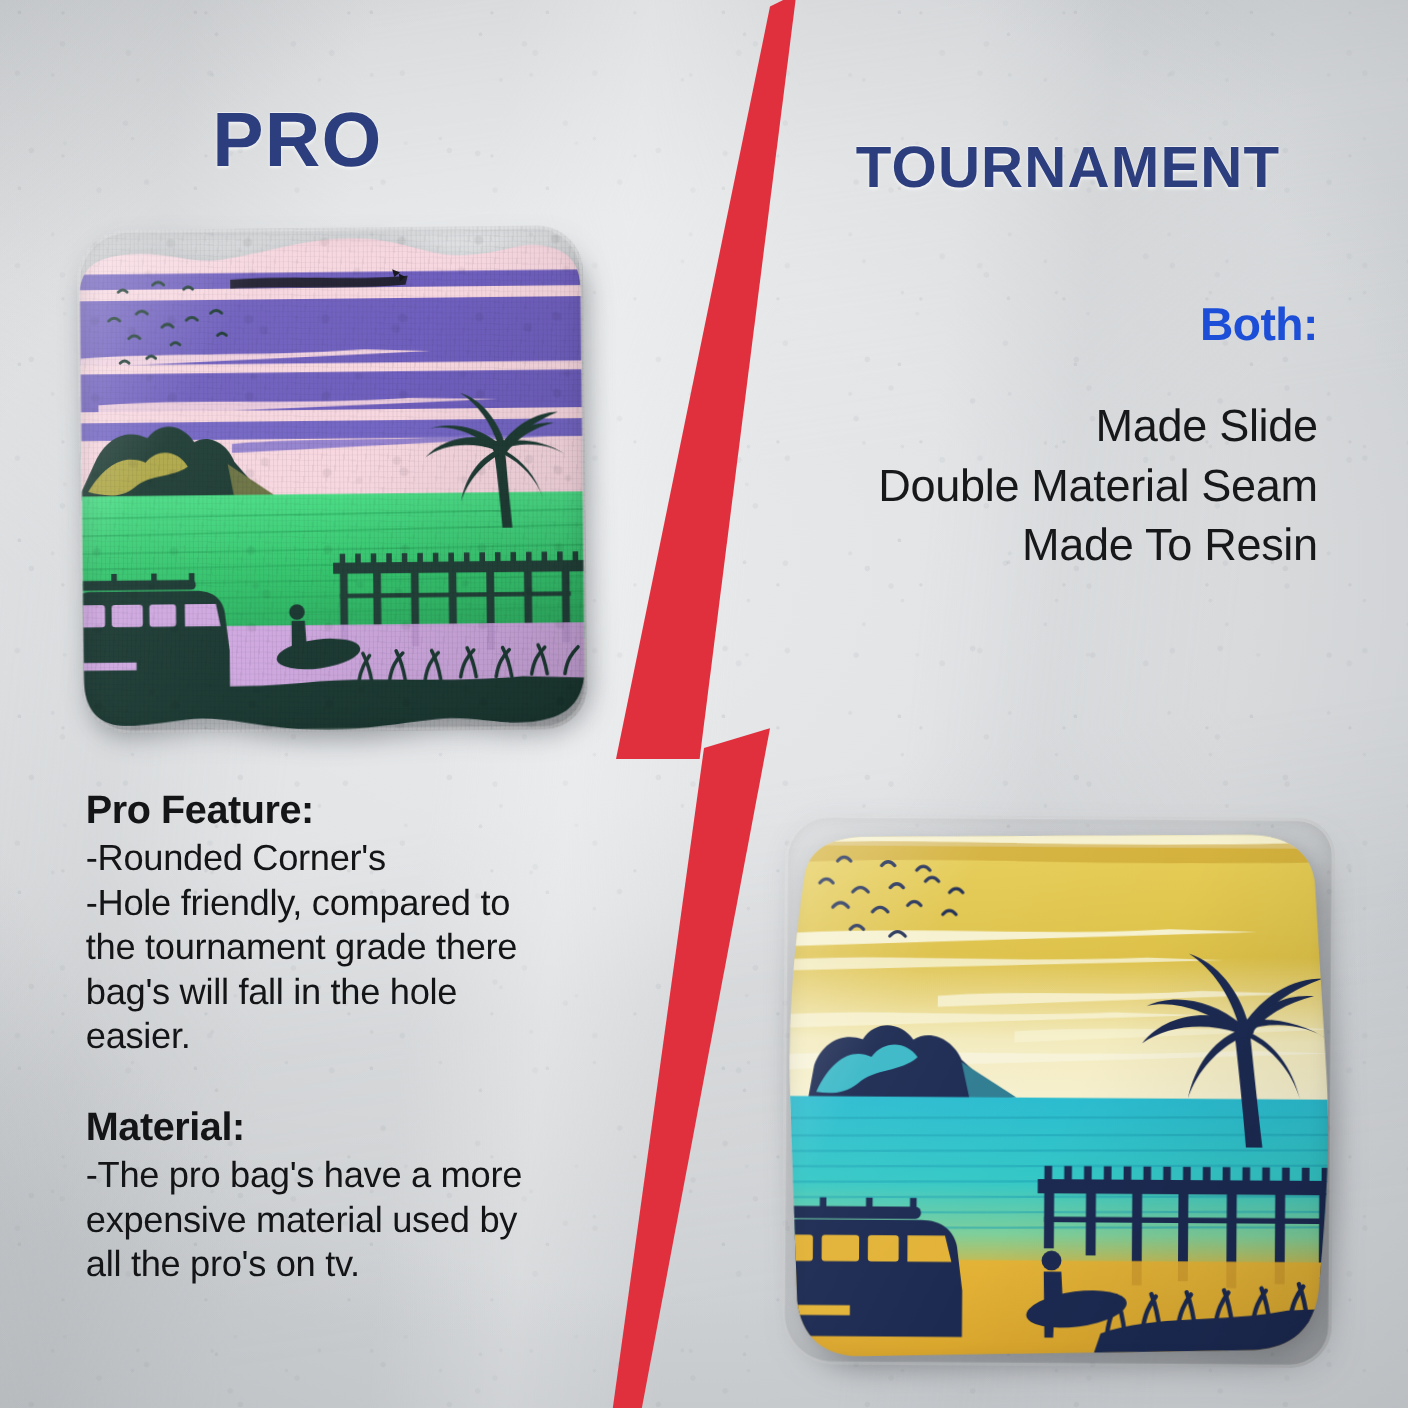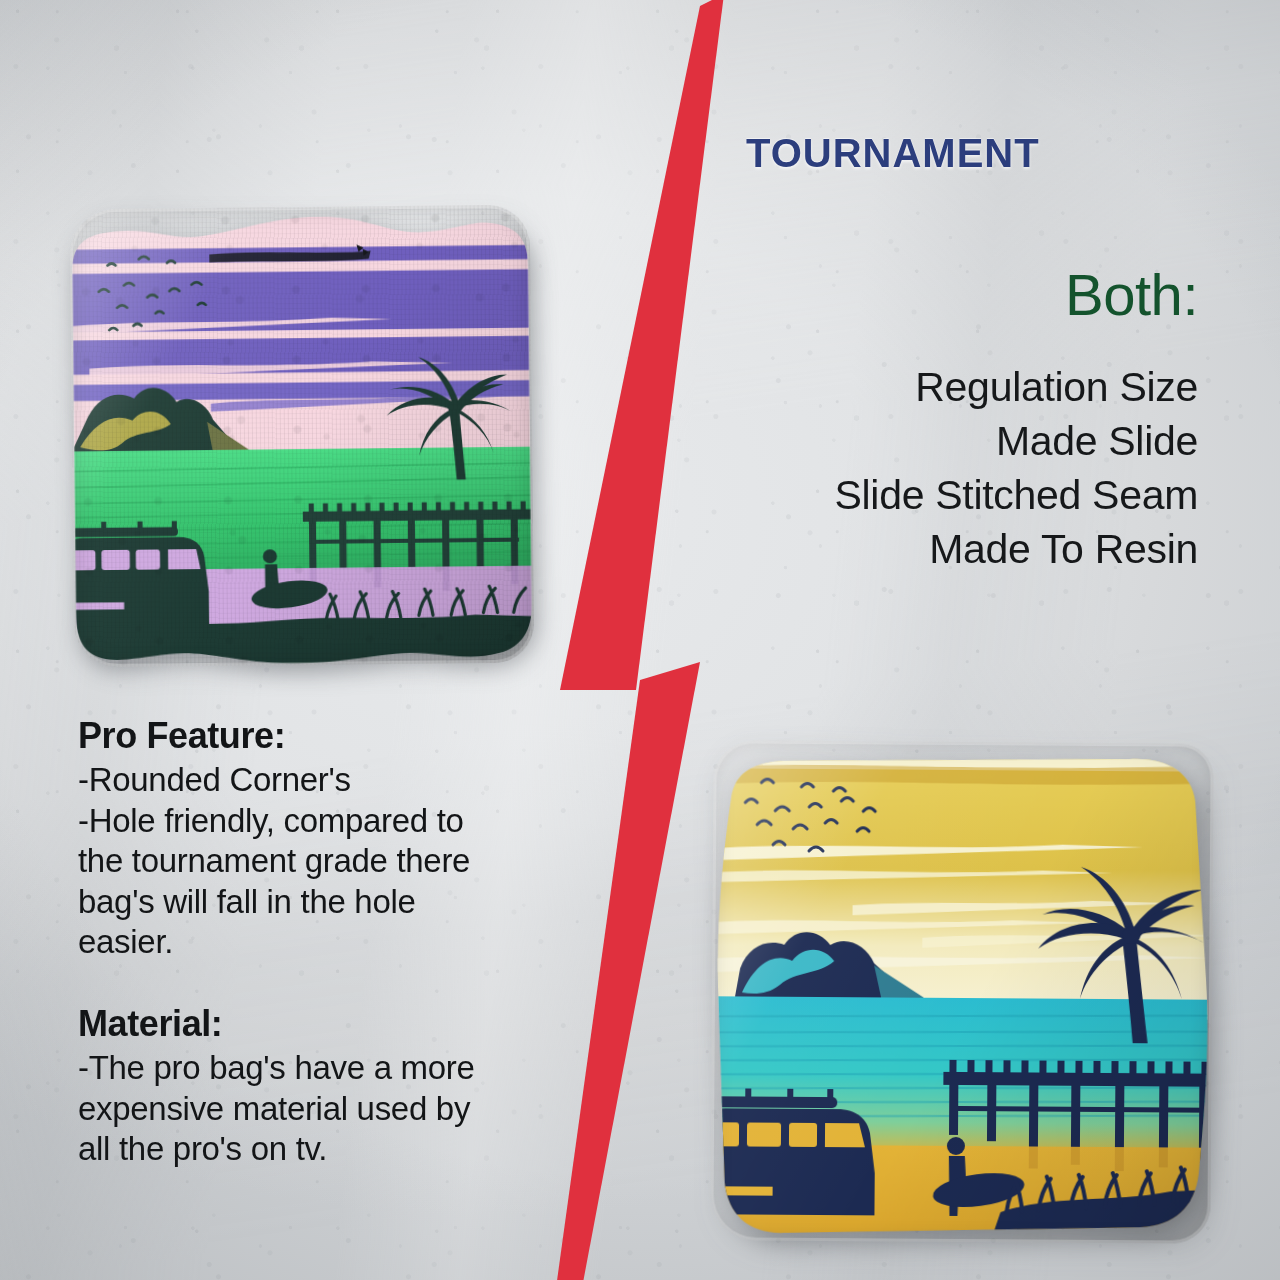--- a/index.html
+++ b/index.html
@@ -57,25 +57,25 @@
   
   .title{
     position:absolute;
     color:#2c3e7d;
     font-weight:900;
     letter-spacing:1px;
     text-shadow:0 2px 3px rgba(255,255,255,.65), 0 -1px 0 rgba(255,255,255,.5);
     white-space:nowrap;
   }
   #title-pro{ left:193px; top:92px; font-size:70px; line-height:70px; }
-  #title-tournament{ left:746px; top:123px; font-size:40px; line-height:60px; }
+  #title-tournament{ left:778px; top:123px; font-size:53px; line-height:60px; }
 
   .both-heading{
     position:absolute; right:82px; top:264px;
-    font-size:58px; line-height:62px; font-weight:400; color:#14532d;
+    font-size:42px; line-height:62px; font-weight:700; color:#1d4ed8;
     letter-spacing:-.5px;
   }
   .both-list{
     position:absolute; right:82px; top:360px;
     text-align:right; color:#16181a;
     font-size:41px; line-height:54px; font-weight:400;
     letter-spacing:-.3px;
   }
   .both-list div{white-space:nowrap;}
 
@@ -480,27 +480,27 @@
 
   <svg id="bolt" viewBox="0 0 1280 1280">
     <g fill="#e0303e">
 
       <path d="M724,-6 L700,6 L560,690 L636,690 Z"></path>
 
       <path d="M700,662 L640,680 L556,1288 L582,1288 Z"></path>
     </g>
   </svg>
 
+  <div class="title" id="title-pro">PRO</div>
   <div class="title" id="title-tournament">TOURNAMENT</div>
 
   <div class="both-heading">Both:</div>
   <div class="both-list" id="both-list">
-      <div>Regulation Size</div>
       <div>Made Slide</div>
-      <div>Slide Stitched Seam</div>
+      <div>Double Material Seam</div>
       <div>Made To Resin</div>
     </div>
 
   <div class="copy-block" id="material-block">
     <p class="copy-head">Material:</p>
     <p class="copy-body" id="material-body">-The pro bag's have a more expensive material used by all the pro's on tv.</p>
   </div>
 
   <div class="copy-block" id="pro-feature-block">
     <p class="copy-head">Pro Feature:</p>

